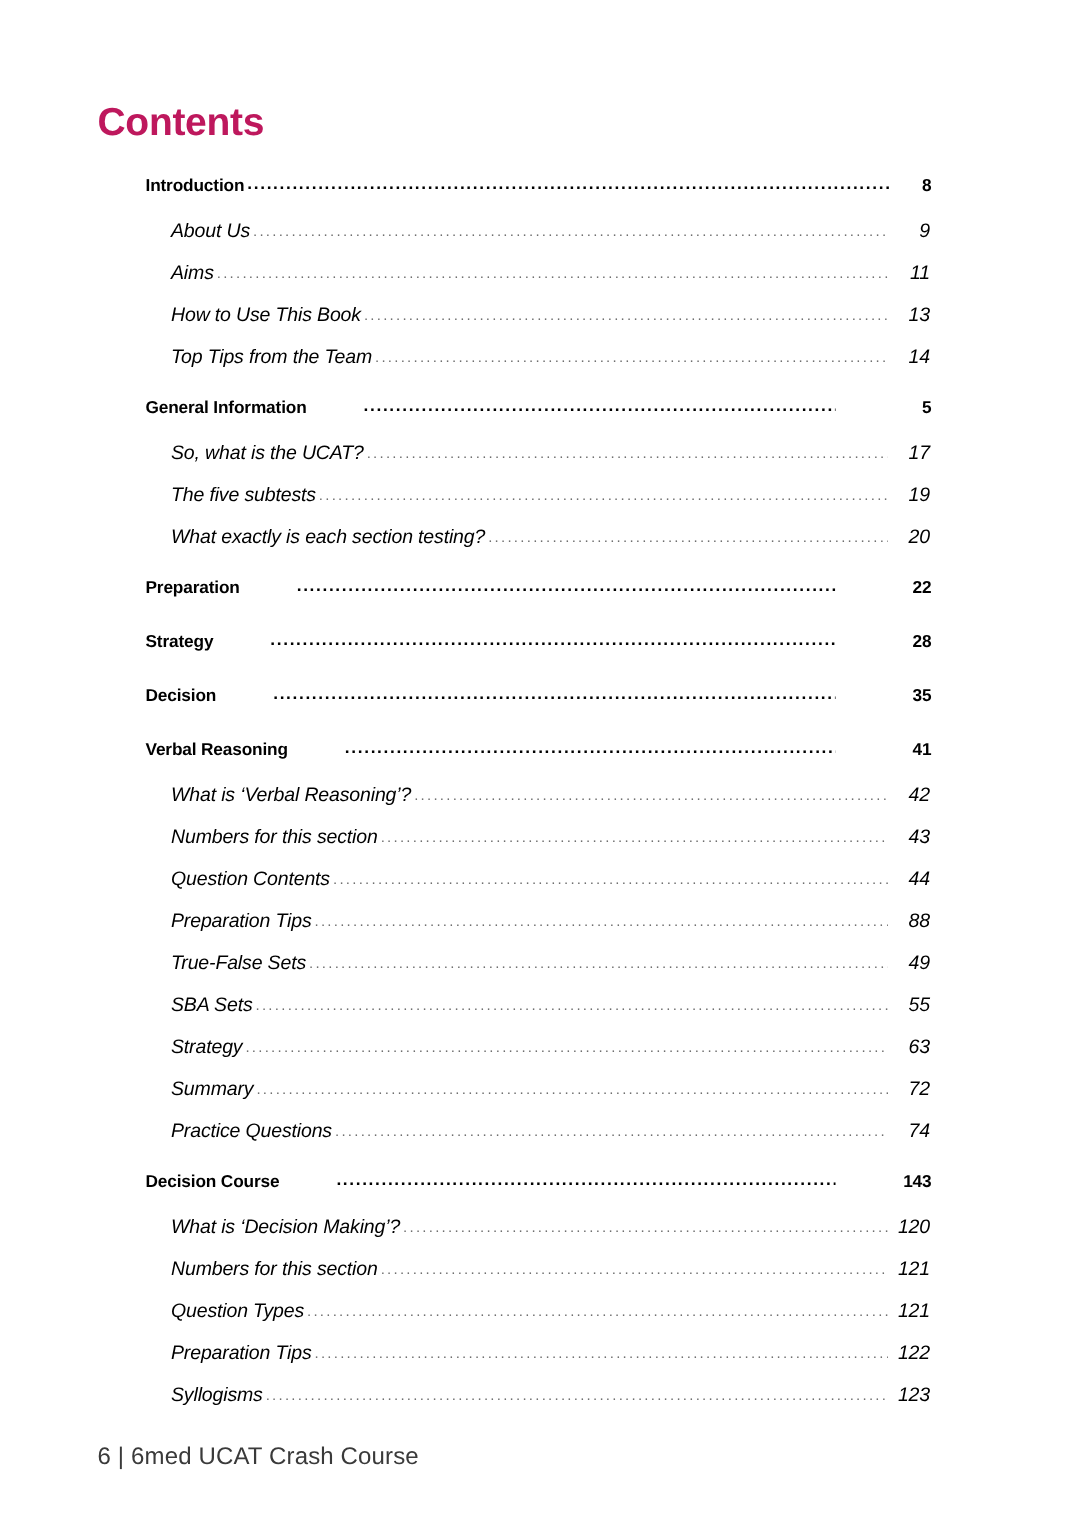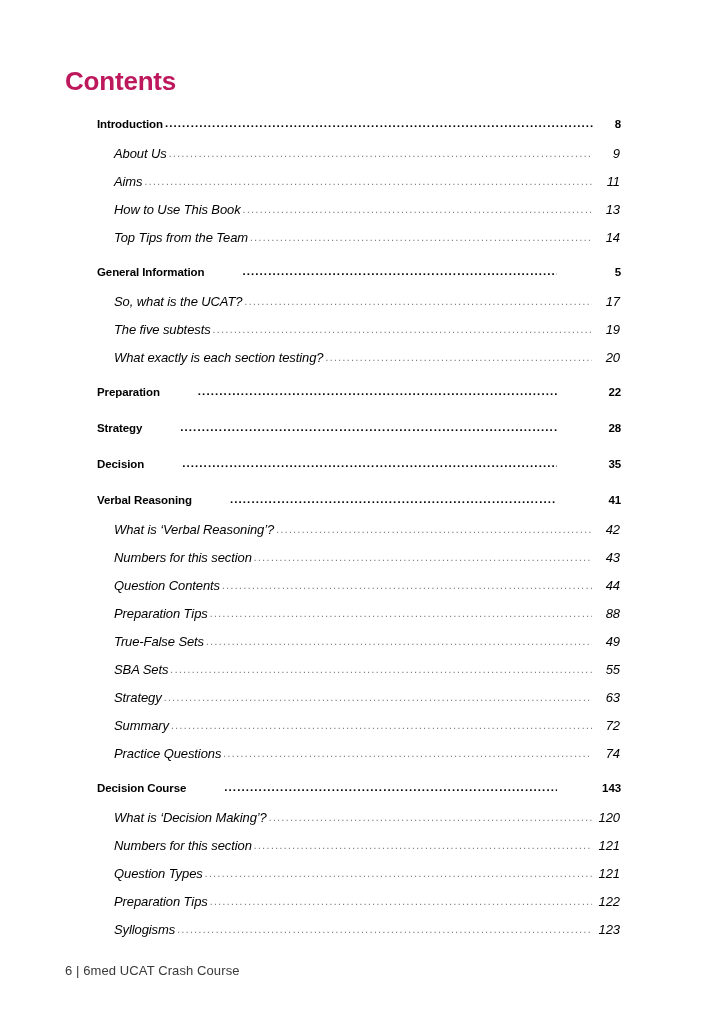--- a/index.html
+++ b/index.html
@@ -118,21 +118,21 @@
   .gap-before {
     margin-top: 8px;
     gap: 36px;
   }
 
   
   .page-footer {
     position: absolute;
     left: 65px;
     top: 963px;
-    font-size: 13px;
+    font-size: 16px;
     font-weight: normal;
     color: #3a3a3a;
     letter-spacing: 0.1px;
     white-space: nowrap;
   }
 </style>
 </head>
 <body>
 
 <div class="page">

